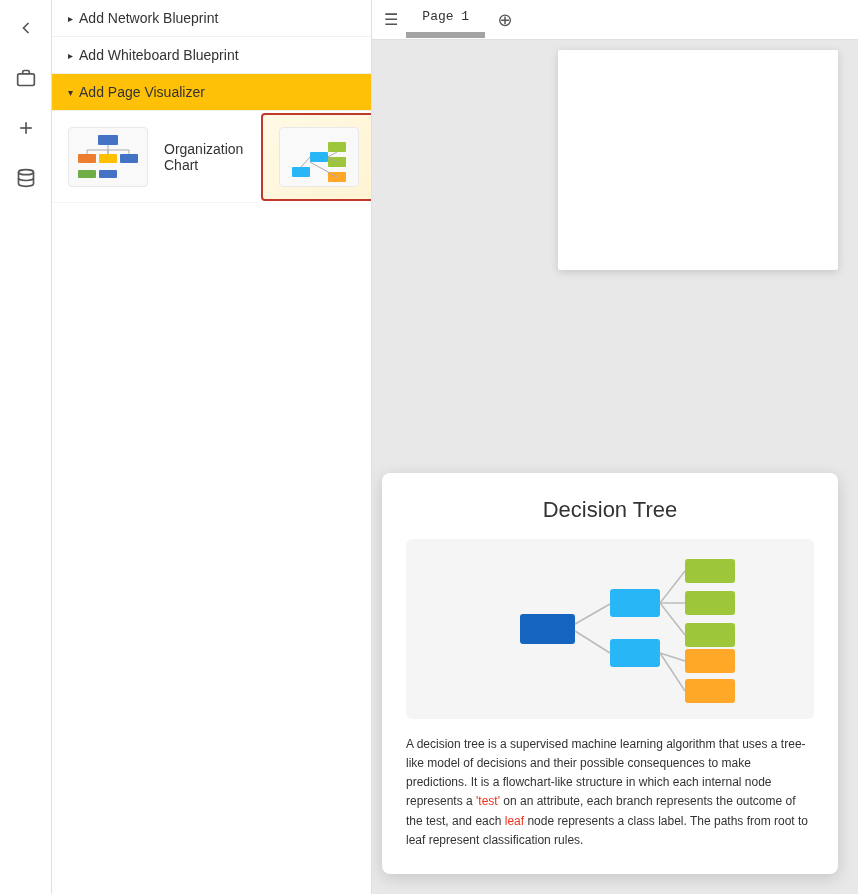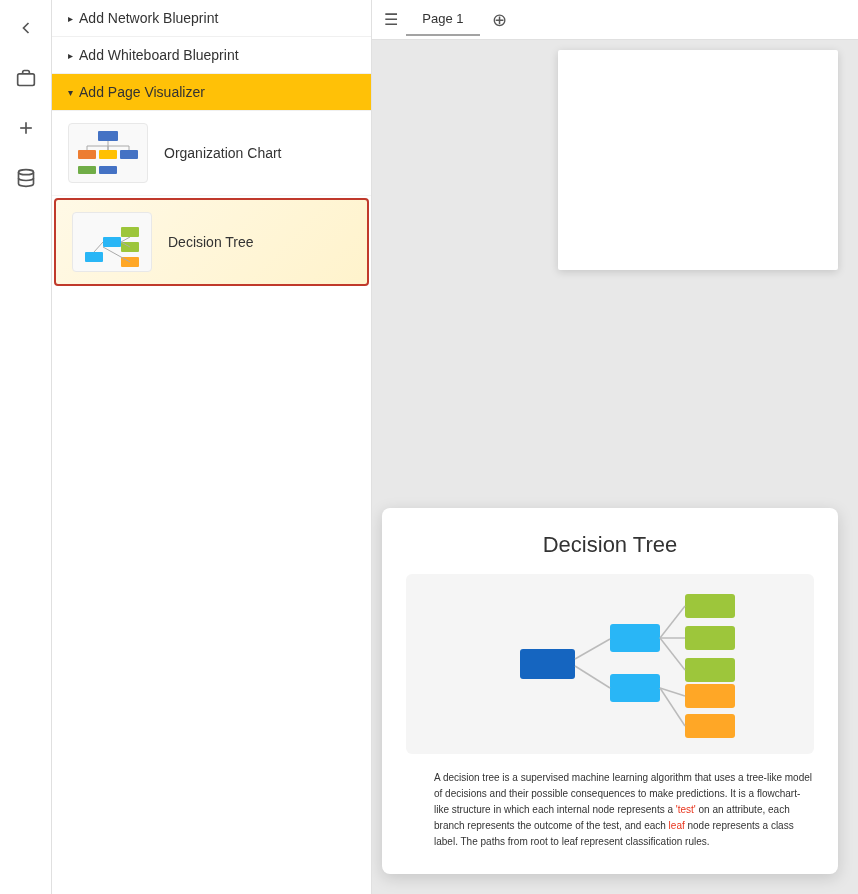--- a/index.html
+++ b/index.html
@@ -52,21 +52,21 @@
       background: #ffc107;
       color: #333;
       font-weight: 500;
     }
 
     .chevron { font-size: 10px; }
 
     
     .visualizer-list {
       display: flex;
-      flex-direction: column;
+      flex-direction: row;
     }
 
     .viz-item {
       display: flex;
       align-items: center;
       padding: 12px 16px;
       cursor: pointer;
       border-bottom: 1px solid #f5f5f5;
       gap: 16px;
     }
@@ -115,21 +115,21 @@
       gap: 8px;
     }
     .tab-menu-icon { color: #555; cursor: pointer; font-size: 16px; }
     .tab-item {
       padding: 8px 16px;
       font-size: 13px;
       color: #333;
       cursor: pointer;
       border-bottom: 2px solid transparent;
     }
-    .tab-item.active { border-bottom: 2px solid #a3a3a3; }
+    .tab-item.active { border-bottom: 6px solid #a3a3a3; font-family: Liberation Mono, monospace; }
     .tab-add { color: #555; cursor: pointer; font-size: 18px; width: 24px; height: 24px; display: flex; align-items: center; justify-content: center; border-radius: 50%; }
 
     
     .canvas-area {
       flex: 1;
       background: #e8e8e8;
       position: relative;
       display: flex;
       align-items: flex-start;
       justify-content: flex-end;
@@ -175,24 +175,23 @@
       border-radius: 6px;
       height: 180px;
       margin-bottom: 16px;
       display: flex;
       align-items: center;
       justify-content: center;
       overflow: hidden;
     }
 
     .detail-description {
-      font-size: 10px;
+      font-size: 12px;
       color: #333;
       line-height: 1.6;
-      margin-left: 28px;
     }
     .detail-description span.highlight { color: #e8341c; }
 
     
     .dt-svg { width: 280px; height: 160px; }
 
     
     .thumb-svg { width: 70px; height: 50px; }
   </style>
 </head>

